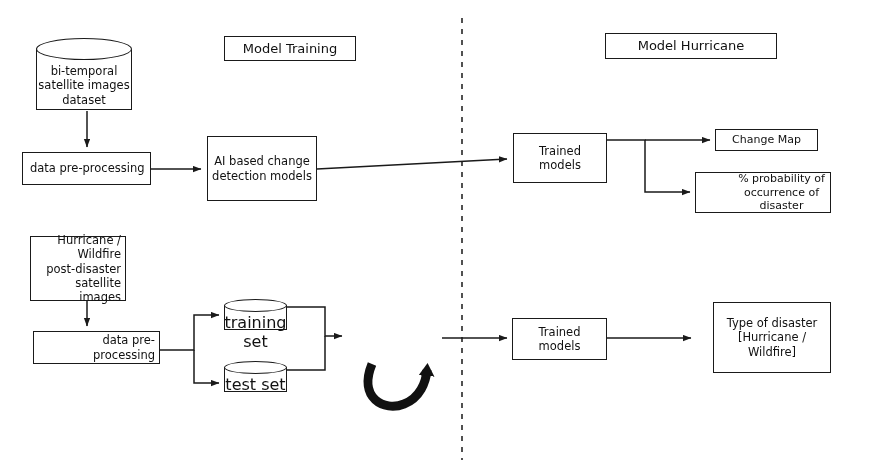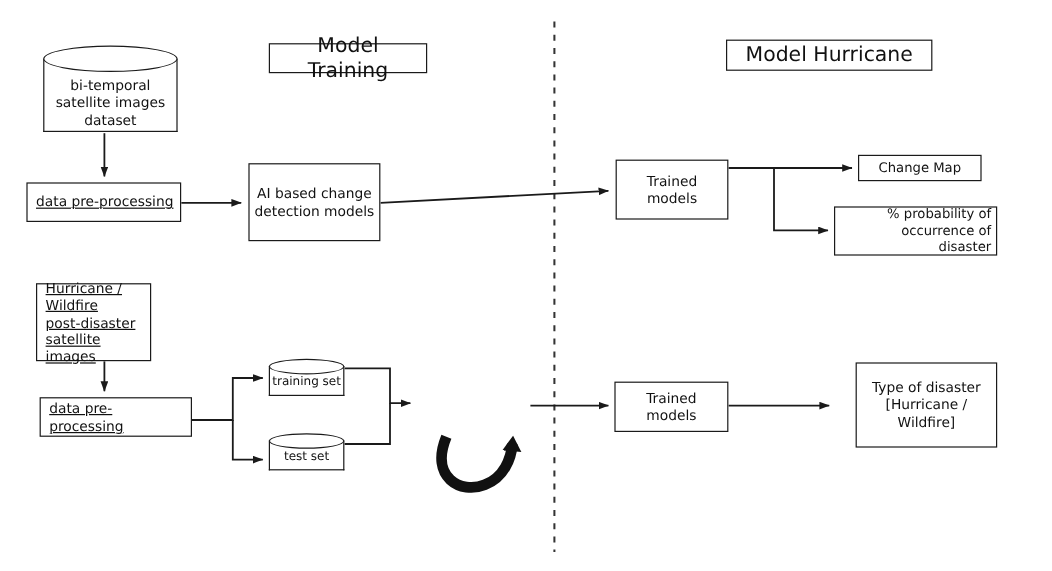--- a/index.html
+++ b/index.html
@@ -34,33 +34,31 @@
     text-align: center;
     color: #111111;
     line-height: 1.22;
   }
   .node .lbl {
     display: block;
     white-space: pre-line;
     padding: 0 4px;
   }
   .title-box {
-    font-size: 17px;
+    font-size: 13px;
   }
   .proc-box {
     font-size: 11.5px;
   }
   .small-box {
     font-size: 11px;
-    text-align: right;
   }
   .left-align {
     justify-content: flex-start;
-    text-align: left;
-    text-decoration: underline;
+    text-align: right;
   }
   .left-align .lbl {
     padding-left: 7px;
   }
   
   .cyl {
     position: absolute;
     box-sizing: border-box;
   }
   .cyl .body {
@@ -88,21 +86,21 @@
     text-align: center;
     color: #111111;
     white-space: pre-line;
     z-index: 3;
   }
   .cyl-big .cyl-lbl {
     font-size: 11.5px;
     line-height: 1.25;
   }
   .cyl-small .cyl-lbl {
-    font-size: 10px;
+    font-size: 16px;
   }
 </style>
 </head>
 <body>
 
 <div id="canvas">
 
   <svg class="wires" viewBox="0 0 877 476" xmlns="http://www.w3.org/2000/svg">
     <defs>
       <marker id="ah" markerWidth="9" markerHeight="9" refX="8.2" refY="3.2" orient="auto" markerUnits="userSpaceOnUse">
@@ -140,21 +138,21 @@
   </svg>
 
   <div class="node title-box" style="left:224px; top:36px; width:132px; height:25px;">
     <span class="lbl">Model Training</span>
   </div>
 
   <div class="node title-box" style="left:605px; top:33px; width:172px; height:26px;">
     <span class="lbl">Model Hurricane</span>
   </div>
 
-  <div class="cyl cyl-big" style="left:36px; top:38px; width:112px; height:72px;border-radius:29px;">
+  <div class="cyl cyl-big" style="left:36px; top:38px; width:96px; height:72px;border-radius:29px;">
     <div class="body" style="top:11px; height:61px;"></div>
     <div class="top" style="top:0px; height:22px;"></div>
     <div class="cyl-lbl" style="top:26px;">bi-temporal
 satellite images
 dataset</div>
   </div>
 
   <div class="node proc-box left-align" style="left:22px; top:152px; width:129px; height:33px;">
     <span class="lbl">data pre-processing</span>
   </div>

